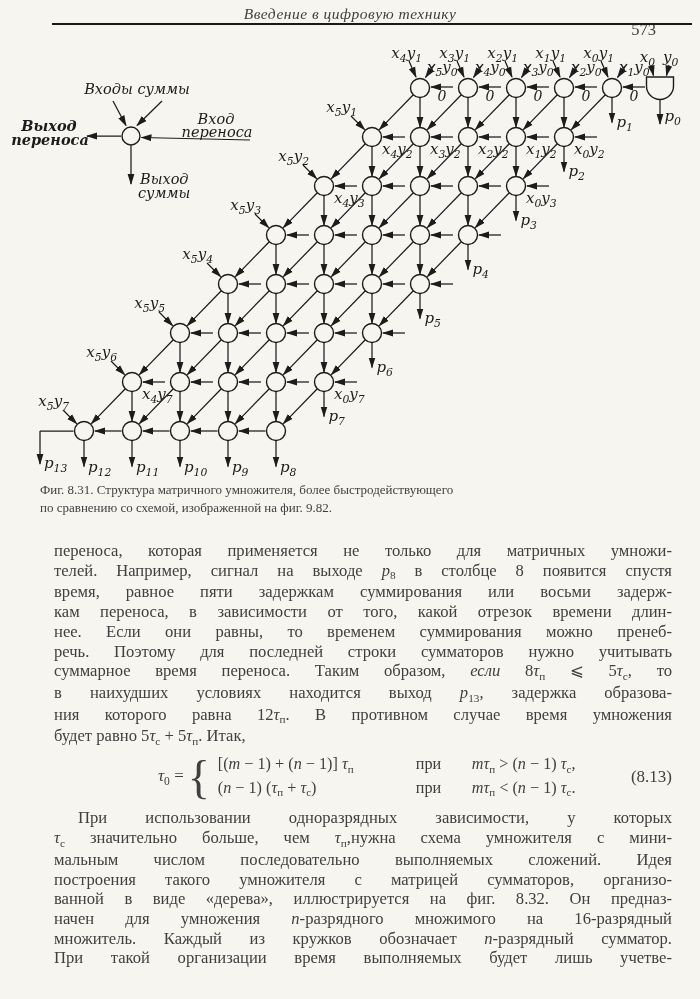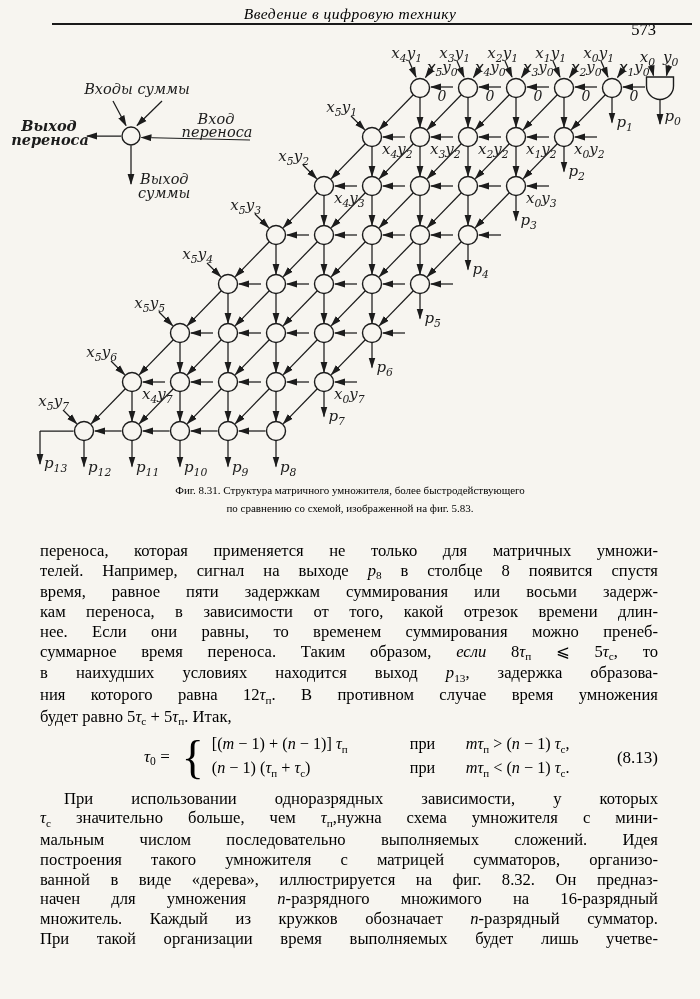--- a/index.html
+++ b/index.html
@@ -1,34 +1,34 @@
 <!DOCTYPE html>
 <html><head>
 <meta charset="utf-8">
 <style>
   html,body{margin:0;padding:0;background:#e9e7e2;}
   .page{position:relative;width:700px;height:999px;background:#f7f5f0;
-        font-family:"Liberation Serif","DejaVu Serif",serif;color:#000000;overflow:hidden;}
+        font-family:"Liberation Serif","DejaVu Serif",serif;color:#404040;overflow:hidden;}
   .header-title{position:absolute;top:5px;left:0;width:700px;text-align:center;
         font-style:italic;font-size:15.5px;letter-spacing:.5px;}
   .page-num{position:absolute;top:20px;right:44px;font-size:16.5px;}
   .rule{position:absolute;top:23px;left:52px;width:640px;border-top:2px solid #1a1a1a;}
   #diagram{position:absolute;top:0;left:0;}
-  .caption{position:absolute;top:481px;left:40px;width:620px;text-align:center;
-        font-size:11px;line-height:18px;}
-  .body-text{position:absolute;top:541px;left:40px;width:618px;
+  .caption{position:absolute;top:481px;left:40px;width:620px;
+        font-size:13px;line-height:18px;}
+  .body-text{position:absolute;top:541px;left:54px;width:618px;
         font-size:16.6px;line-height:19.7px;}
   .tline{text-align:justify;text-align-last:justify;}
   .tline.noj{text-align-last:left;}
   .tline.indent{text-indent:24px;}
   .sub{font-size:68%;position:relative;top:.33em;}
   .it{font-style:italic;}
   .equation{display:flex;align-items:center;position:relative;margin:4px 0 6px;
         padding-left:104px;font-size:16.2px;}
-  .eq-lhs{margin-right:12px;font-size:17px;white-space:nowrap;}
+  .eq-lhs{margin-right:4px;font-size:17px;white-space:nowrap;}
   .brace{font-size:46px;font-weight:400;margin-right:8px;line-height:.9;}
   .eq-row{display:grid;grid-template-columns:198px 56px auto;margin:3px 0;}
   .eq-num{position:absolute;right:0;top:50%;transform:translateY(-50%);font-size:17px;}
 </style>
 </head>
 <body>
 
 <div class="page">
   <div class="header-title">Введение в цифровую технику</div>
   <div class="page-num">573</div>
@@ -274,30 +274,31 @@
       <line x1="250" y1="140" x2="141.5" y2="137.5" stroke="#1c1c1c" stroke-width="1.25" marker-end="url(#ah)"></line>
       <text x="216" y="124" text-anchor="middle" fill="#1c1c1c" font-size="14.5" font-style="italic" font-family="&quot;DejaVu Serif&quot;,&quot;Liberation Serif&quot;,serif"><tspan dy="0">Вход</tspan></text>
       <text x="217" y="137" text-anchor="middle" fill="#1c1c1c" font-size="14.5" font-style="italic" font-family="&quot;DejaVu Serif&quot;,&quot;Liberation Serif&quot;,serif"><tspan dy="0">переноса</tspan></text>
       <line x1="131" y1="145.5" x2="131" y2="184" stroke="#1c1c1c" stroke-width="1.25" marker-end="url(#ah)"></line>
       <text x="140" y="184" text-anchor="start" fill="#1c1c1c" font-size="14.5" font-style="italic" font-family="&quot;DejaVu Serif&quot;,&quot;Liberation Serif&quot;,serif"><tspan dy="0">Выход</tspan></text>
       <text x="138" y="198" text-anchor="start" fill="#1c1c1c" font-size="14.5" font-style="italic" font-family="&quot;DejaVu Serif&quot;,&quot;Liberation Serif&quot;,serif"><tspan dy="0">суммы</tspan></text>
     </svg>
 
   <div class="caption">
     <div>Фиг. 8.31. Структура матричного умножителя, более быстродействующего</div>
-    <div>по сравнению со схемой, изображенной на фиг. 5.83.</div>
+    <div>по сравнению со схемой, изображенной на фиг. 9.82.</div>
   </div>
 
   <div class="body-text">
     <div id="para1" class="para">
         <div class="tline">переноса, которая применяется не только для матричных умножи-</div>
         <div class="tline">телей. Например, сигнал на выходе <span class="it">p</span><span class="sub">8</span> в столбце 8 появится спустя</div>
         <div class="tline">время, равное пяти задержкам суммирования или восьми задерж-</div>
         <div class="tline">кам переноса, в зависимости от того, какой отрезок времени длин-</div>
         <div class="tline">нее. Если они равны, то временем суммирования можно пренеб-</div>
+        <div class="tline">речь. Поэтому для последней строки сумматоров нужно учитывать</div>
         <div class="tline">суммарное время переноса. Таким образом, <span class="it">если</span> 8<span class="it">τ</span><span class="sub">п</span> ⩽ 5<span class="it">τ</span><span class="sub">с</span>, то</div>
         <div class="tline">в наихудших условиях находится выход <span class="it">p</span><span class="sub">13</span>, задержка образова-</div>
         <div class="tline">ния которого равна 12<span class="it">τ</span><span class="sub">п</span>. В противном случае время умножения</div>
         <div class="tline noj">будет равно 5<span class="it">τ</span><span class="sub">с</span> + 5<span class="it">τ</span><span class="sub">п</span>. Итак,</div>
       </div>
 
     <div class="equation">
       <span class="eq-lhs"><span class="it">τ</span><span class="sub">0</span><span> = </span></span>
       <span class="brace">{</span>
       <div class="eq-rows">

